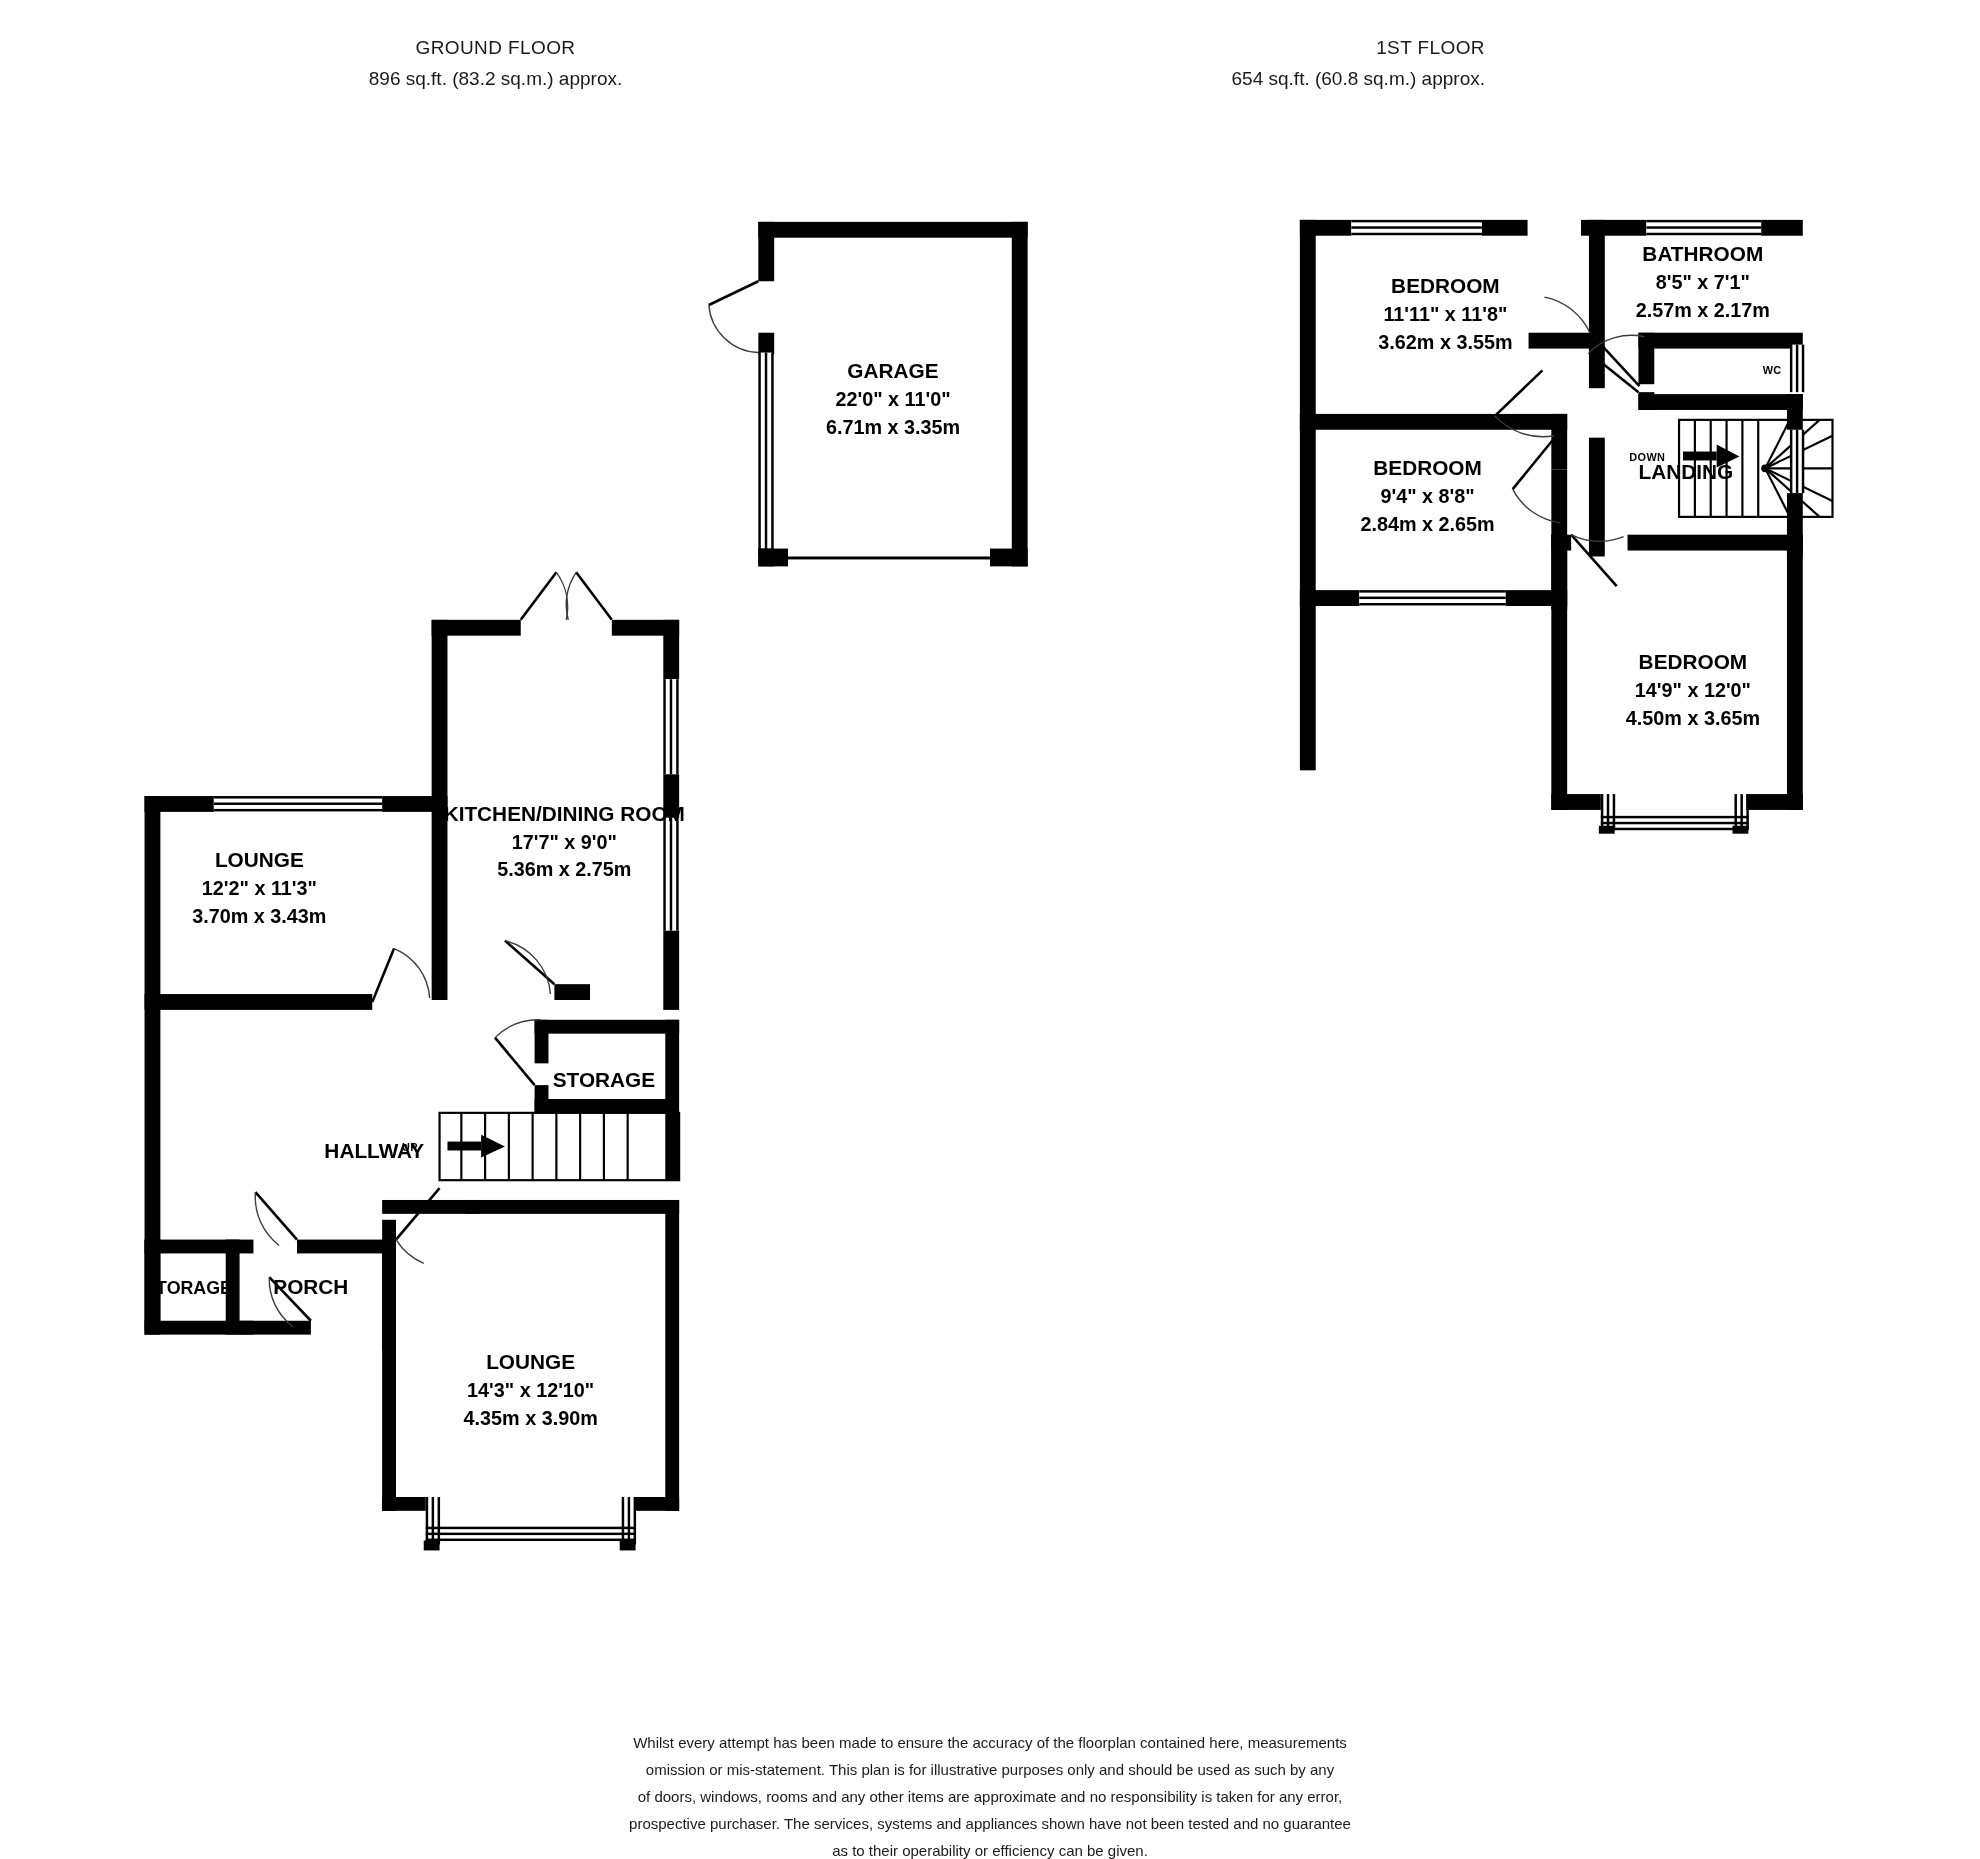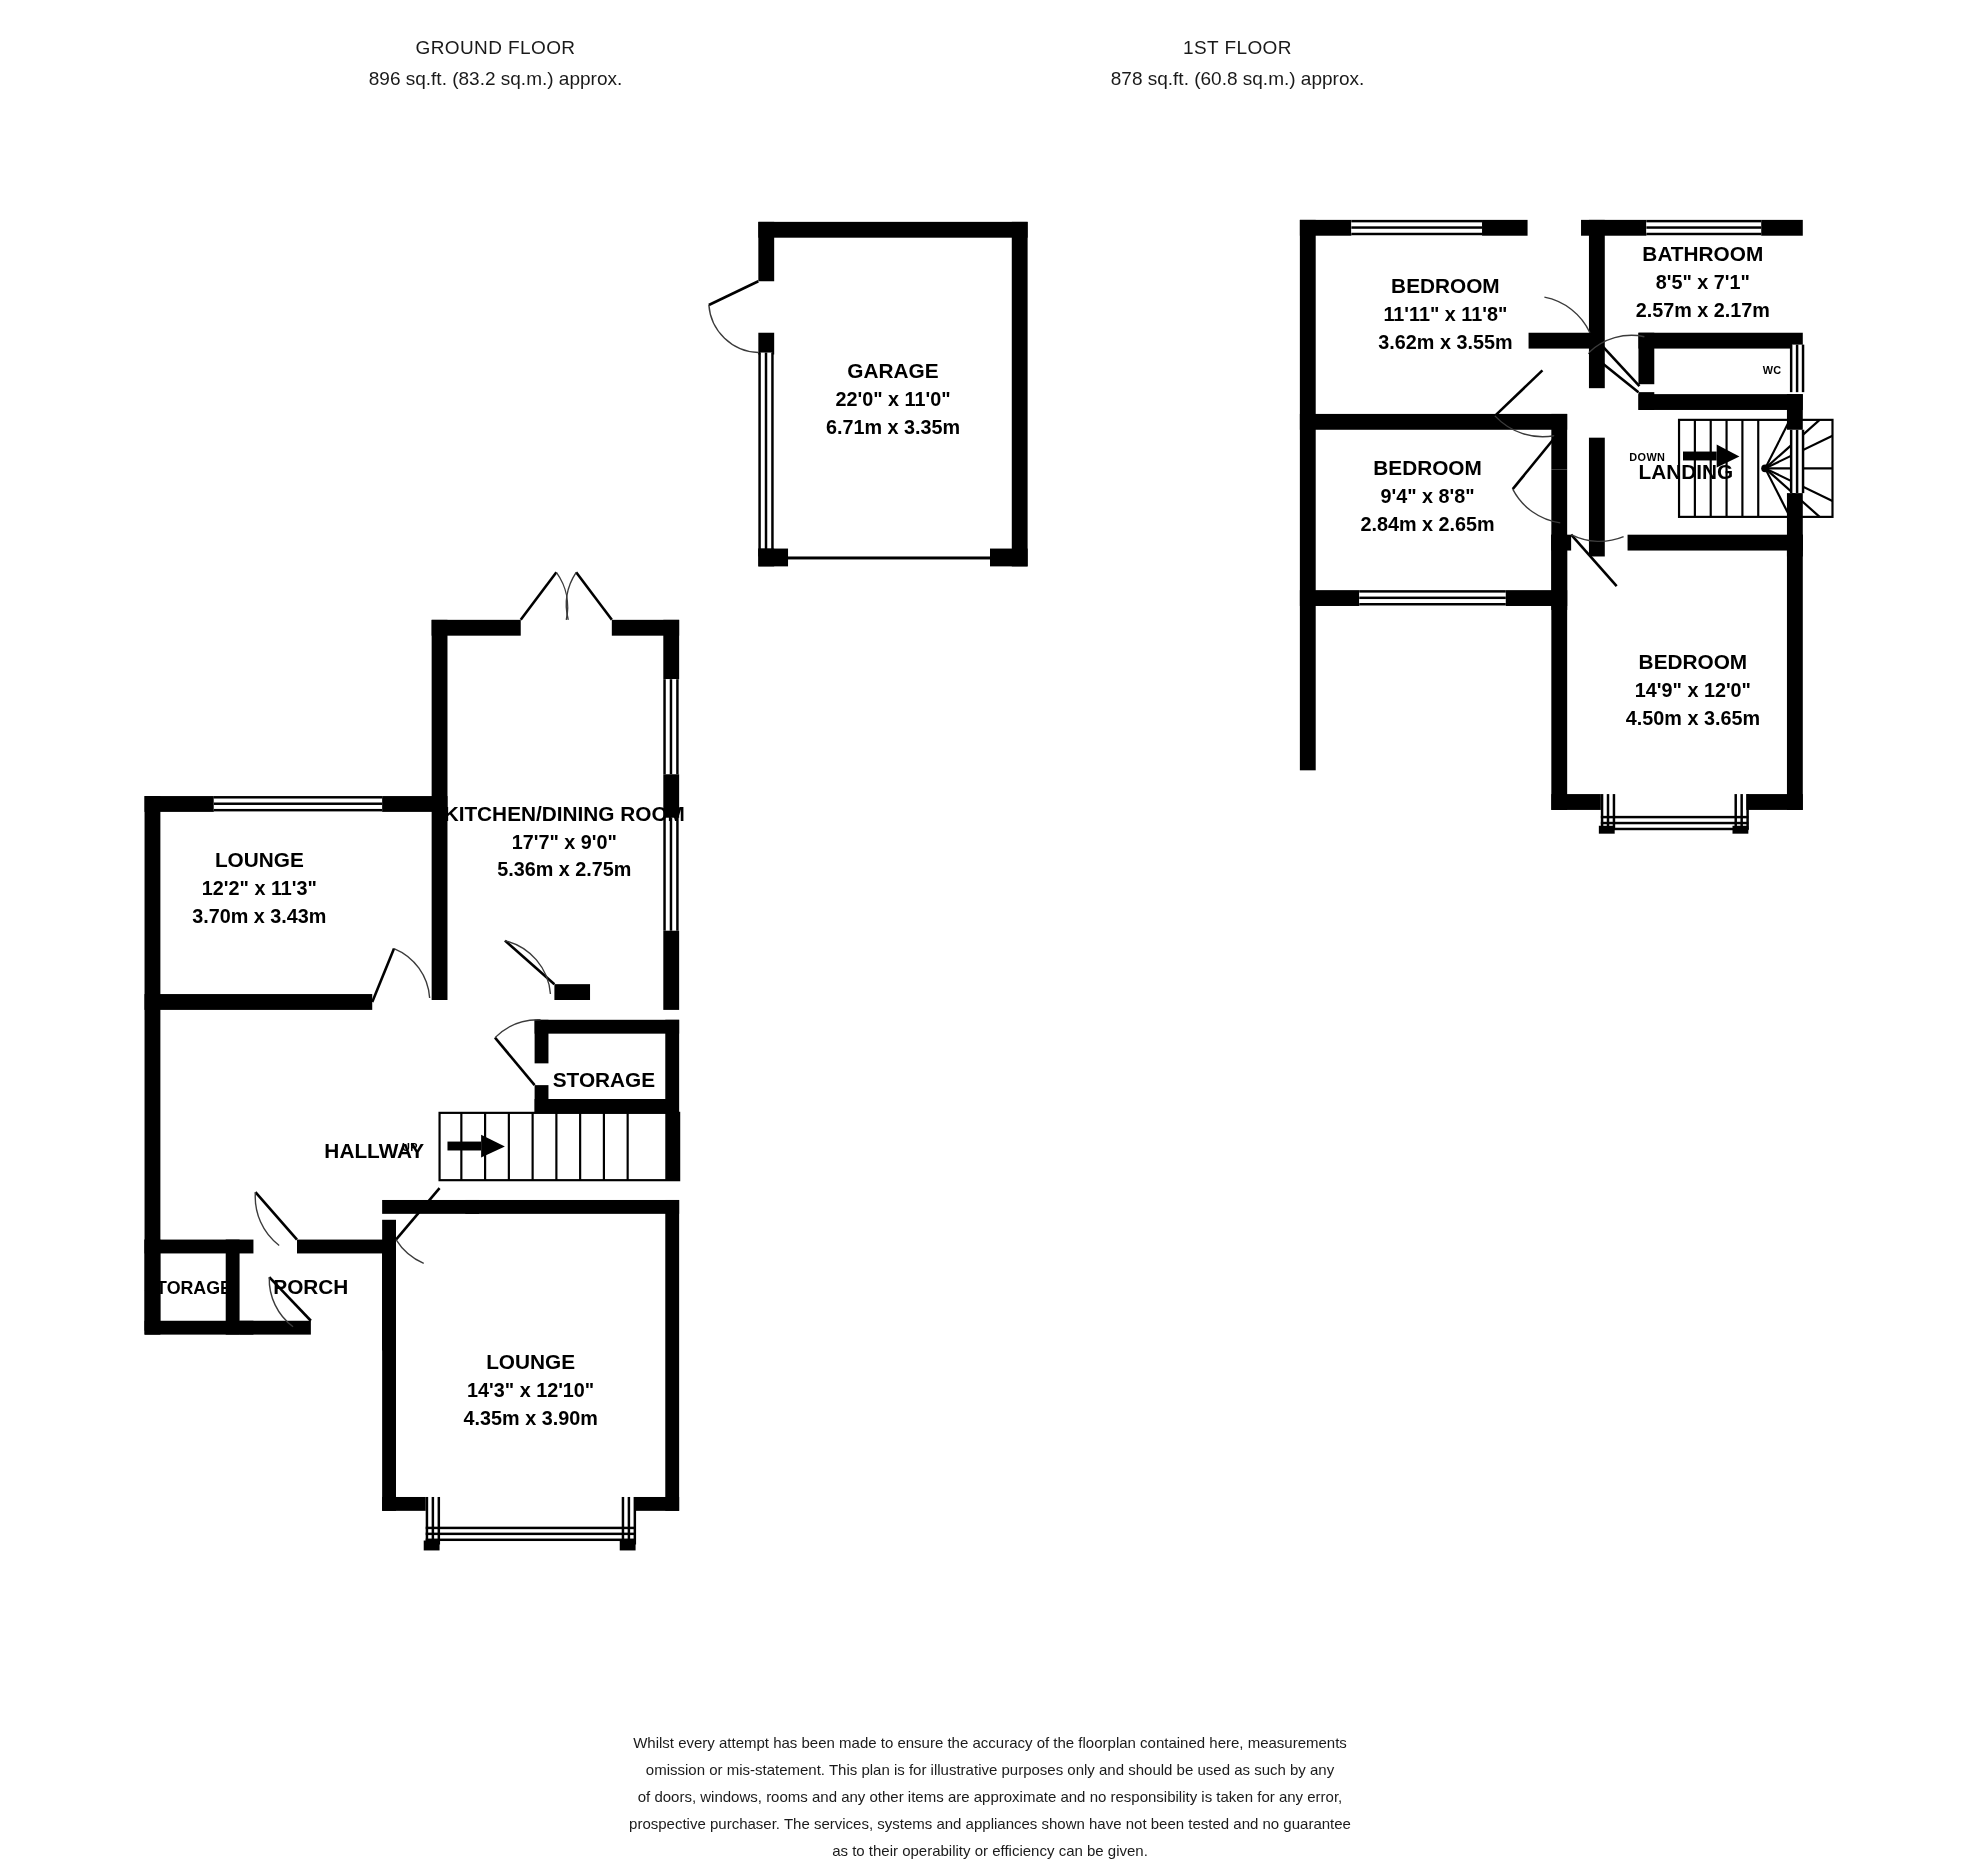--- a/index.html
+++ b/index.html
@@ -31,21 +31,21 @@
     letter-spacing: 0.4px;
     line-height: 24px;
   }
   .floor-heading .ft-area {
     display: block;
     font-size: 19px;
     line-height: 24px;
     margin-top: 7px;
   }
   #ground-heading { left: 248px; top: 36px; width: 495px; }
-  #first-heading  { left: 990px; top: 36px; width: 495px; }
+  #first-heading  { left: 990px; top: 36px; width: 495px; text-align: right; }
 
   #footer {
     position: absolute;
     left: 0;
     right: 0;
     top: 1725px;
     text-align: center;
   }
   #footer .total-area {
     font-size: 21px;
@@ -87,21 +87,21 @@
 
 <div id="plan-root">
 
   <div class="floor-heading" id="ground-heading">
     <span class="ft-title">GROUND FLOOR</span>
     <span class="ft-area">896 sq.ft. (83.2 sq.m.) approx.</span>
   </div>
 
   <div class="floor-heading" id="first-heading">
     <span class="ft-title">1ST FLOOR</span>
-    <span class="ft-area">878 sq.ft. (60.8 sq.m.) approx.</span>
+    <span class="ft-area">654 sq.ft. (60.8 sq.m.) approx.</span>
   </div>
 
   <svg width="1980" height="1703" viewBox="0 0 2000 1720" style="position:absolute; left:0; top:0;">
 
     <g>
 
       <rect class="wall" x="766" y="224" width="272" height="16"></rect>
 
       <rect class="wall" x="766" y="224" width="16" height="60"></rect>
 

